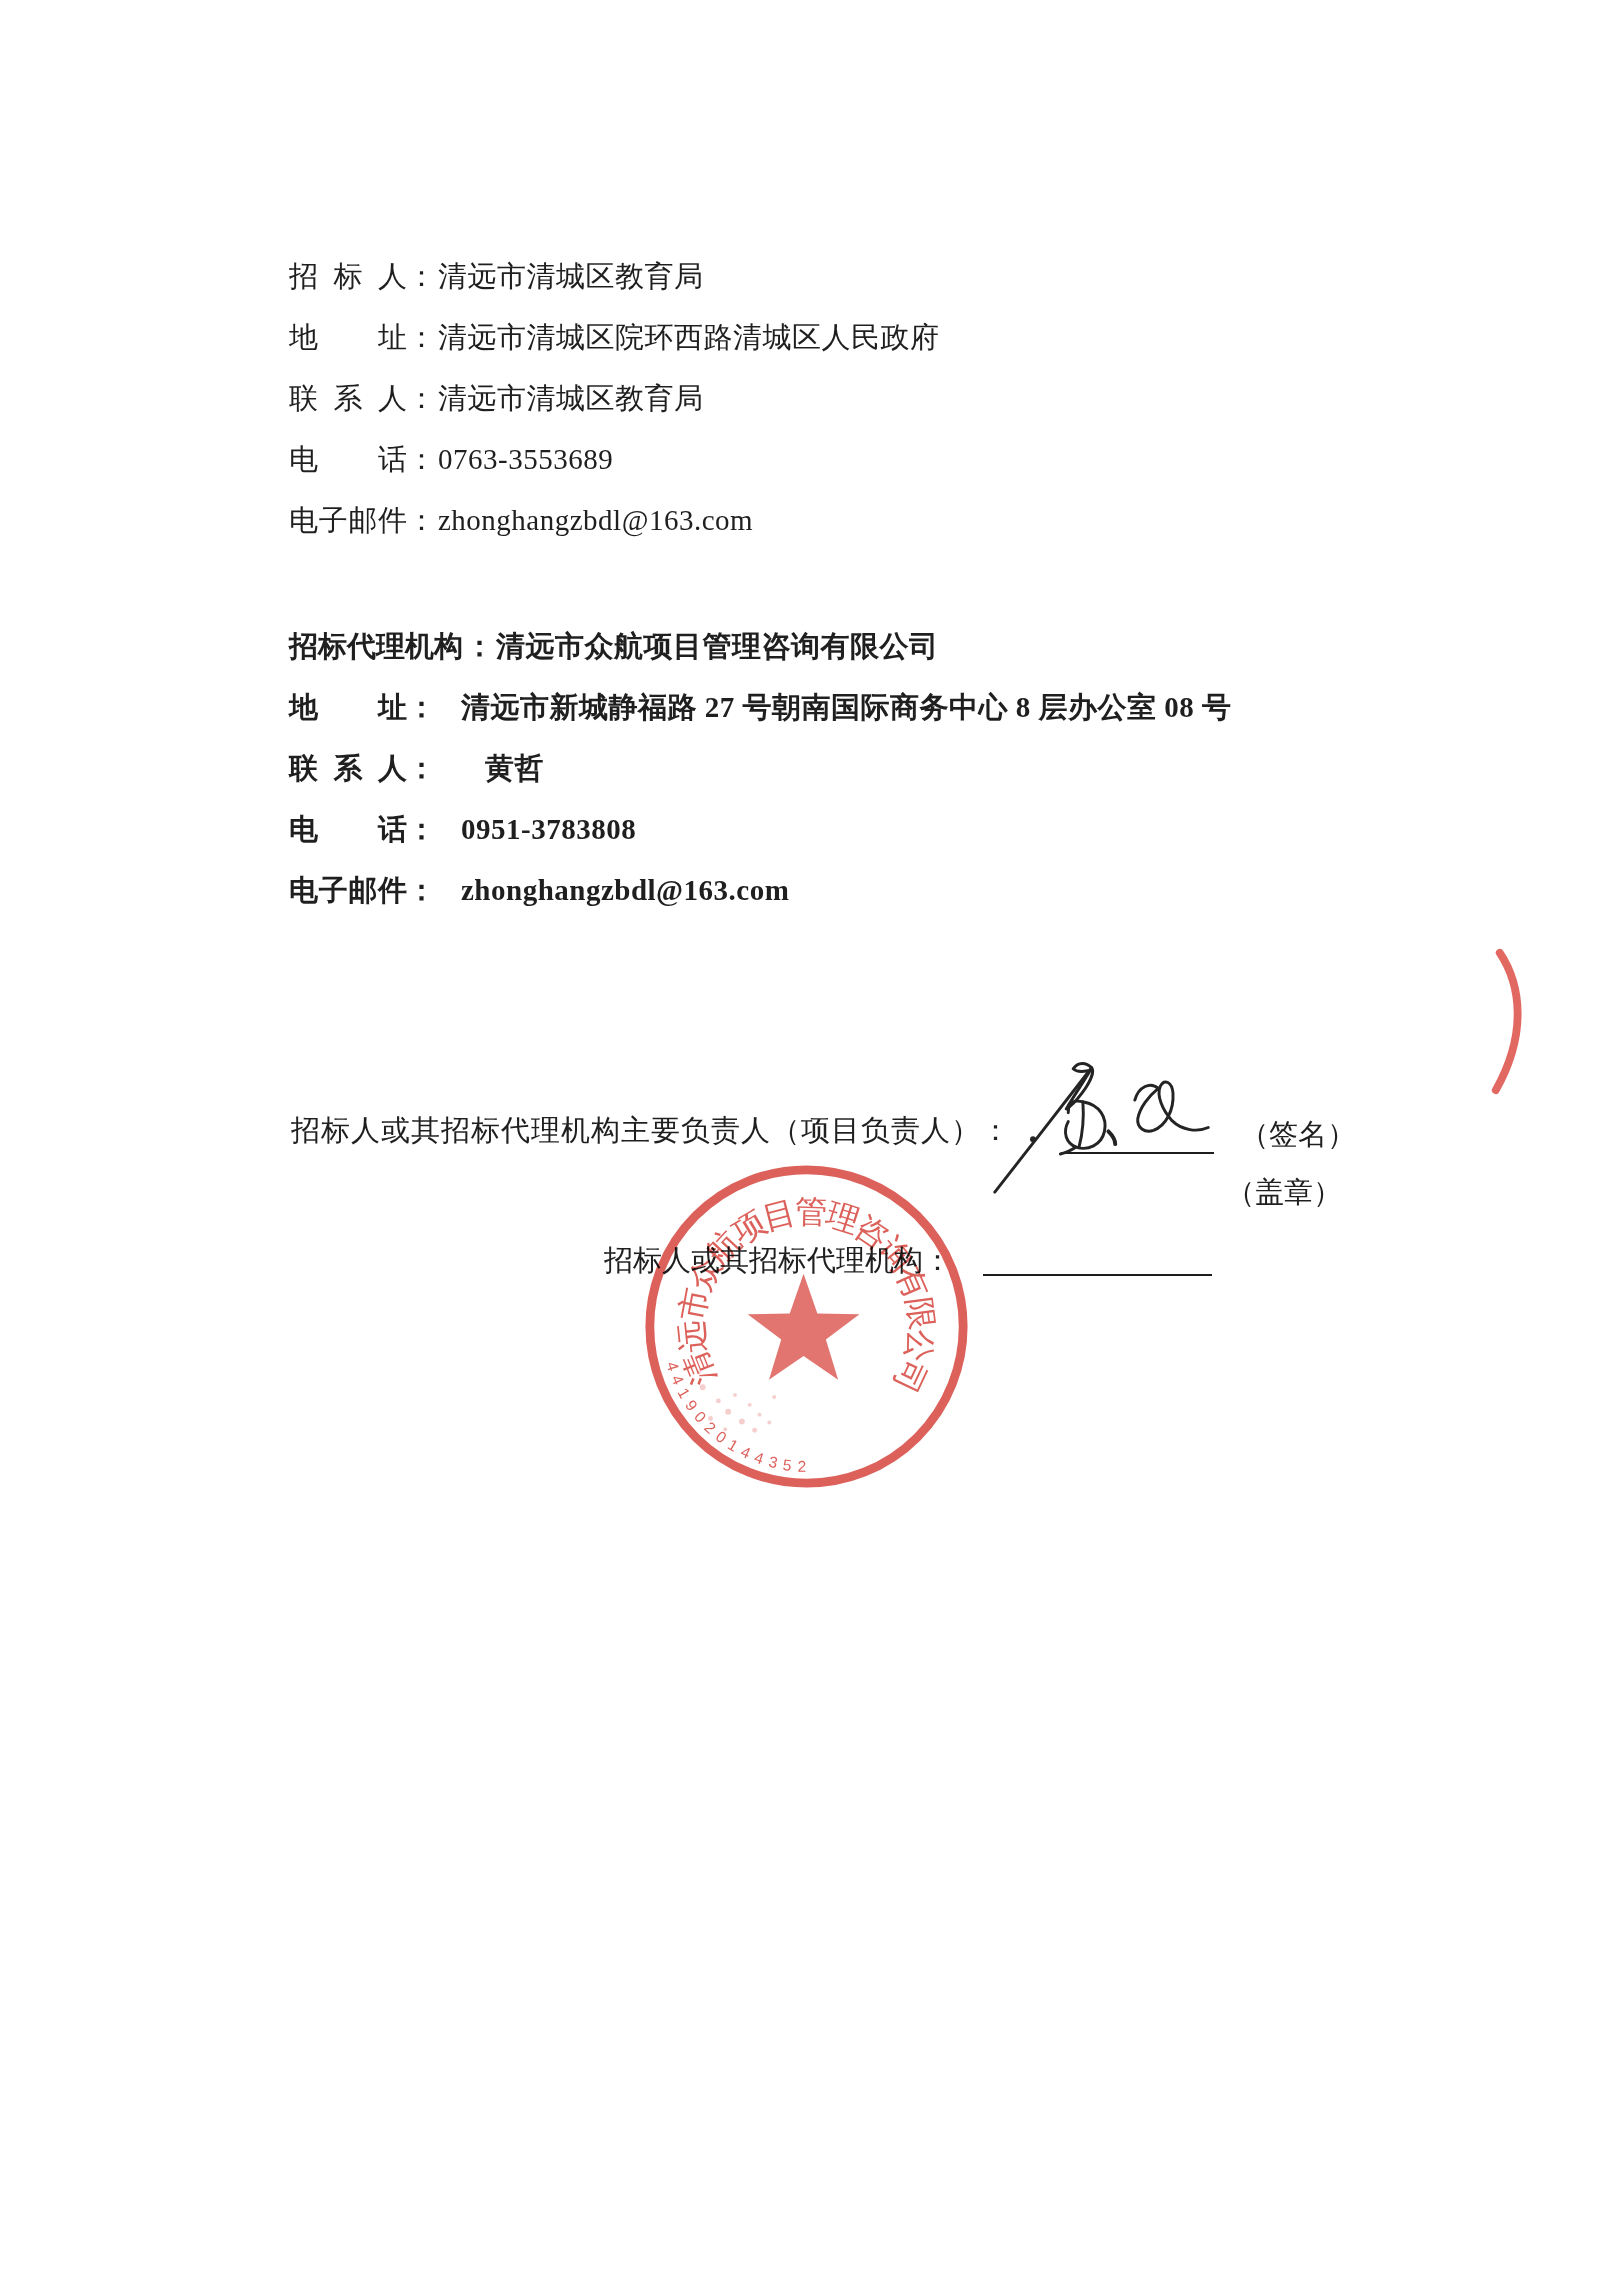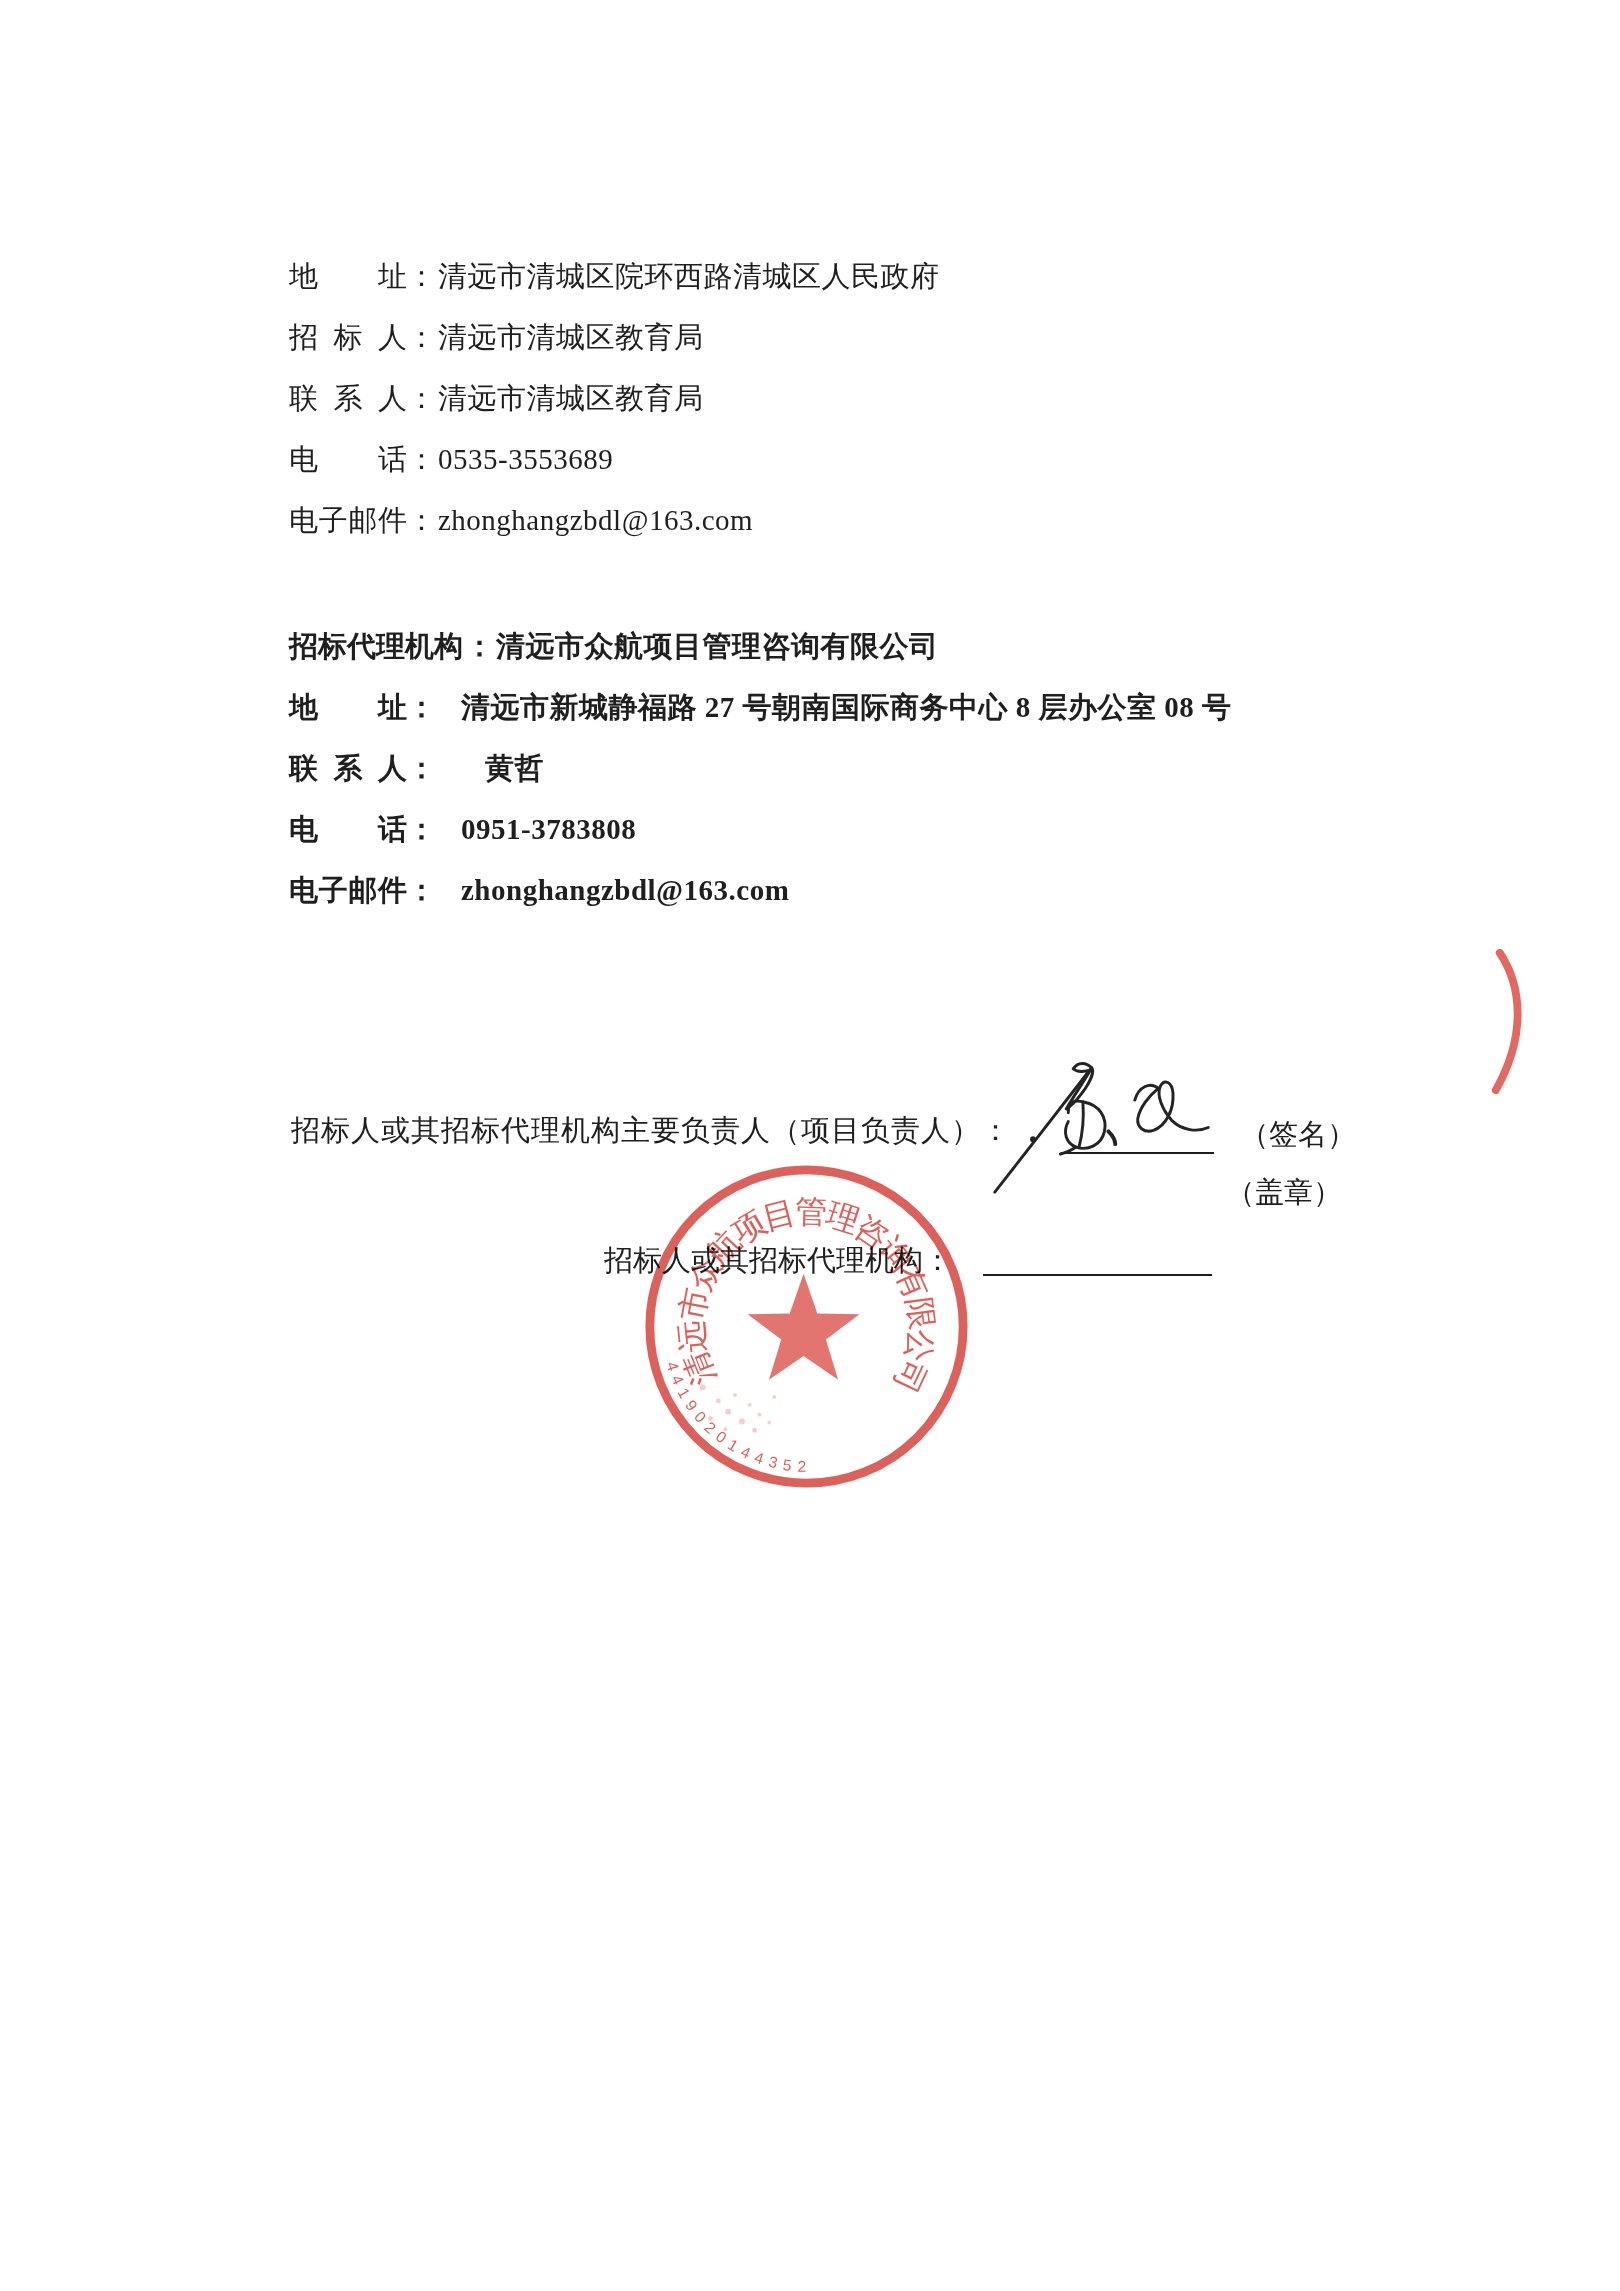--- a/index.html
+++ b/index.html
@@ -27,30 +27,30 @@
   .arc-svg{position:absolute;left:1482px;top:941px;opacity:0.85;}
   .sign-svg{position:absolute;left:985px;top:1049px;}
 </style>
 </head>
 <body>
 
 <div class="page">
 
   <div class="block" style="top:257px;">
     <div class="row">
-      <span class="lbl">地址</span><span class="colon">：</span><span class="val">清远市清城区院环西路清城区人民政府</span>
+      <span class="lbl">招标人</span><span class="colon">：</span><span class="val">清远市清城区教育局</span>
     </div>
     <div class="row">
-      <span class="lbl">招标人</span><span class="colon">：</span><span class="val">清远市清城区教育局</span>
+      <span class="lbl">地址</span><span class="colon">：</span><span class="val">清远市清城区院环西路清城区人民政府</span>
     </div>
     <div class="row">
       <span class="lbl">联系人</span><span class="colon">：</span><span class="val">清远市清城区教育局</span>
     </div>
     <div class="row">
-      <span class="lbl">电话</span><span class="colon">：</span><span class="val">0535-3553689</span>
+      <span class="lbl">电话</span><span class="colon">：</span><span class="val">0763-3553689</span>
     </div>
     <div class="row">
       <span class="lbl">电子邮件</span><span class="colon">：</span><span class="val">zhonghangzbdl@163.com</span>
     </div>
   </div>
 
   <div class="block" style="top:627px;font-weight:bold;">
     <div class="row">
       <span class="lbl-wide">招标代理机构</span><span class="colon">：</span><span class="val">清远市众航项目管理咨询有限公司</span>
     </div>

